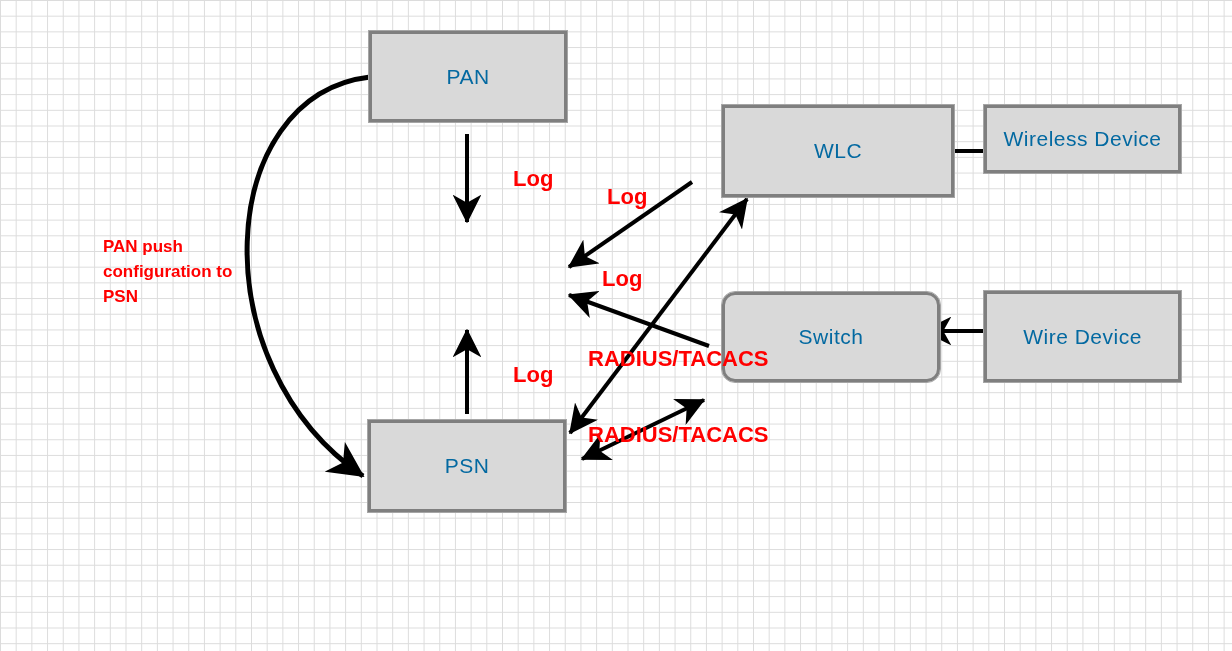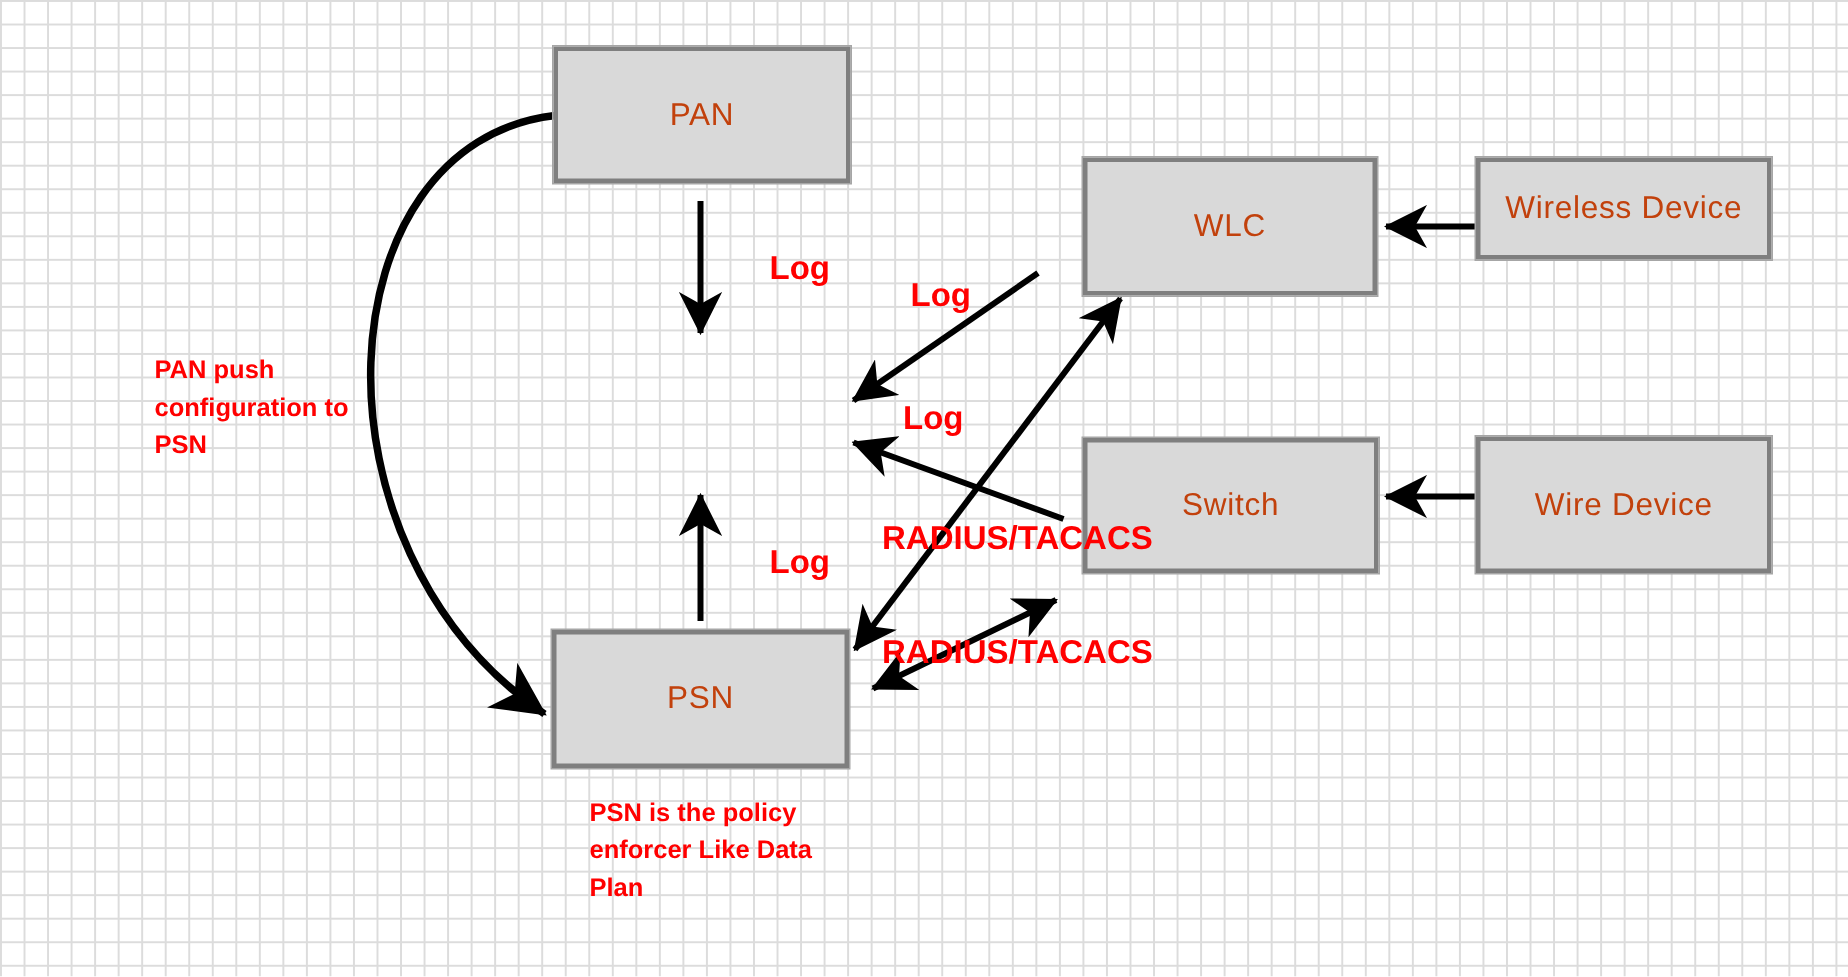--- a/index.html
+++ b/index.html
@@ -15,28 +15,28 @@
     font-family:"Liberation Sans",sans-serif;
   }
   #arrow-layer{position:absolute;left:0;top:0;width:1232px;height:651px;}
   .node{
     position:absolute;
     box-sizing:border-box;
     background:#d9d9d9;
     border:3px solid #7f7f7f;
     outline:1px solid #a6a6a6;
     display:flex;align-items:center;justify-content:center;
-    font-size:21px;color:#c2410c;
+    font-size:21px;color:#0369a1;
     letter-spacing:0.5px;
   }
   #node-pan   {left:369px;top:31px; width:198px;height:91px;}
   #node-mnt   {left:369px;top:234px;width:197px;height:92px;}
   #node-psn   {left:368px;top:420px;width:198px;height:92px;}
-  #node-wlc   {left:722px;top:105px;width:196px;height:92px;}
-  #node-switch{left:722px;top:292px;width:197px;height:90px;}
+  #node-wlc   {left:722px;top:105px;width:232px;height:92px;}
+  #node-switch{left:722px;top:292px;width:218px;height:90px;border-radius:13px;}
   #node-wireless{left:984px;top:105px;width:197px;height:68px;}
   #node-wire  {left:984px;top:291px;width:197px;height:91px;}
   .red-label{
     position:absolute;
     color:#ff0000;
     font-weight:bold;
     font-size:22px;
     white-space:nowrap;
     line-height:18px;
   }
@@ -108,15 +108,14 @@
   </div>
 
   <div class="red-label" id="label-log-pan-mnt">Log</div>
   <div class="red-label" id="label-log-wlc-mnt">Log</div>
   <div class="red-label" id="label-log-switch-mnt">Log</div>
   <div class="red-label" id="label-log-psn-mnt">Log</div>
   <div class="red-label" id="label-radius-psn-wlc">RADIUS/TACACS</div>
   <div class="red-label" id="label-radius-psn-switch">RADIUS/TACACS</div>
 
   <div class="red-note" id="note-pan-push">PAN push configuration to PSN</div>
-  <div class="red-note" id="note-psn-policy">PSN is the policy enforcer Like Data Plan</div>
 
 </div>
 
 </body></html>

